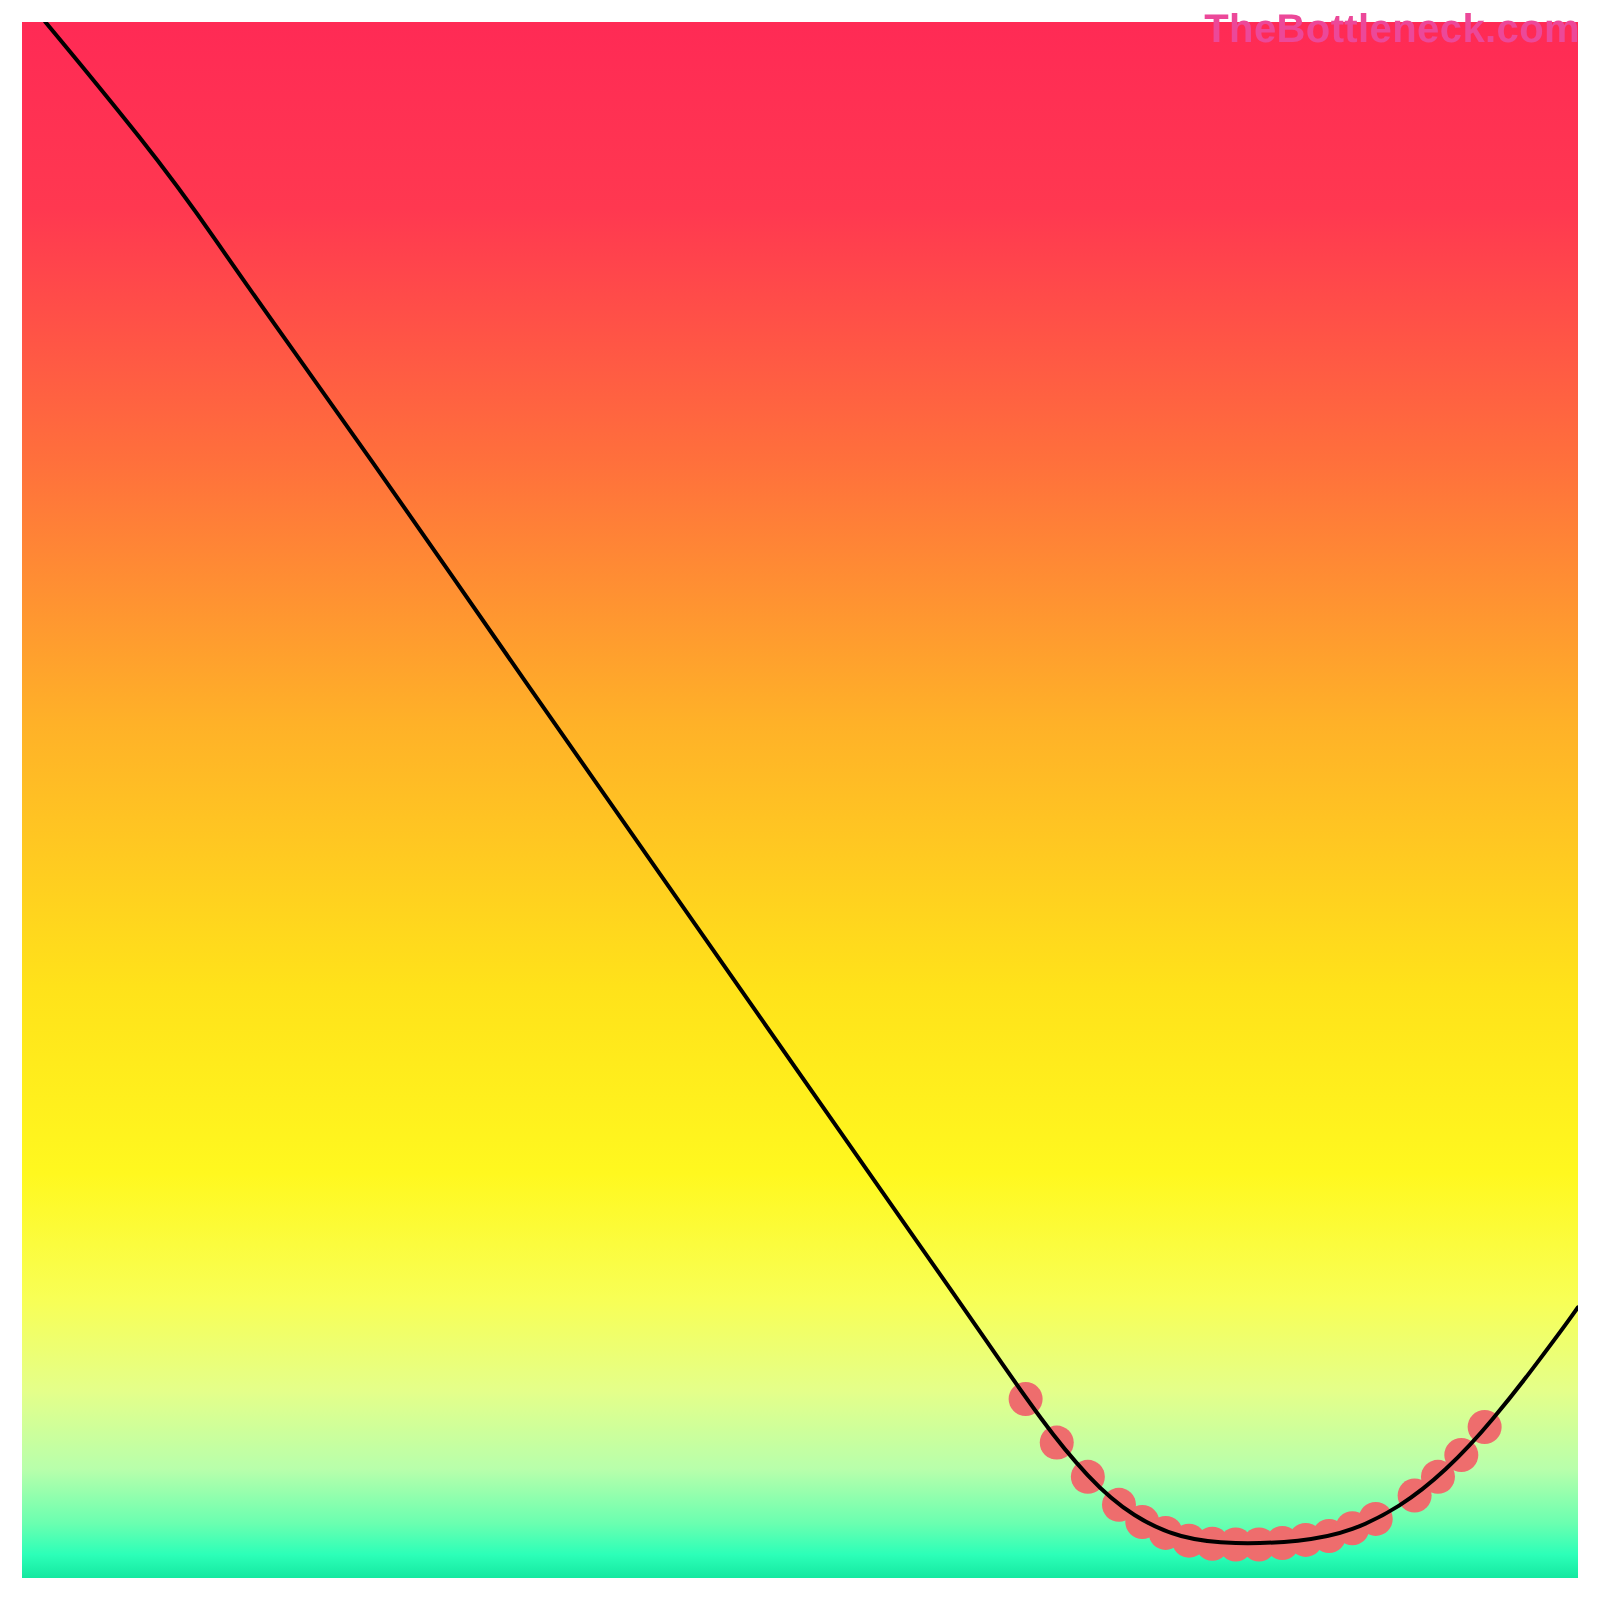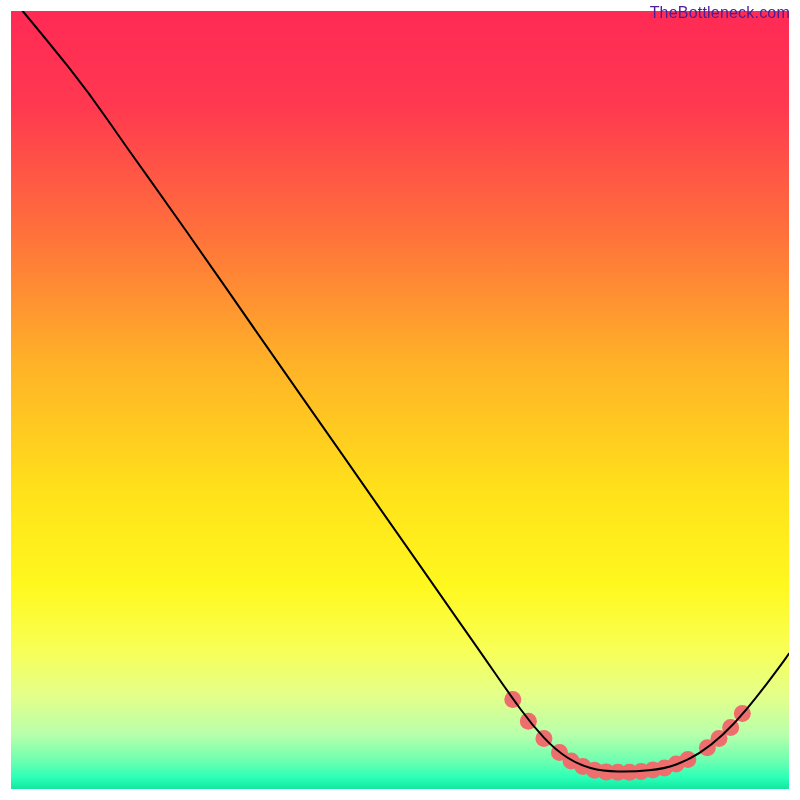--- a/index.html
+++ b/index.html
@@ -13,23 +13,23 @@
   }
   .wrap {
     position: relative;
     width: 800px;
     height: 800px;
   }
   .attribution {
     position: absolute;
     top: 4px;
     right: 10px;
-    font-size: 16px;
-    color: #4c1d95;
-    font-weight: 400;
+    font-size: 20px;
+    color: #ec4899;
+    font-weight: 700;
     letter-spacing: 0.2px;
     z-index: 5;
   }
   .plot {
     position: absolute;
     left: 11px;
     top: 11px;
     width: 778px;
     height: 778px;
   }

